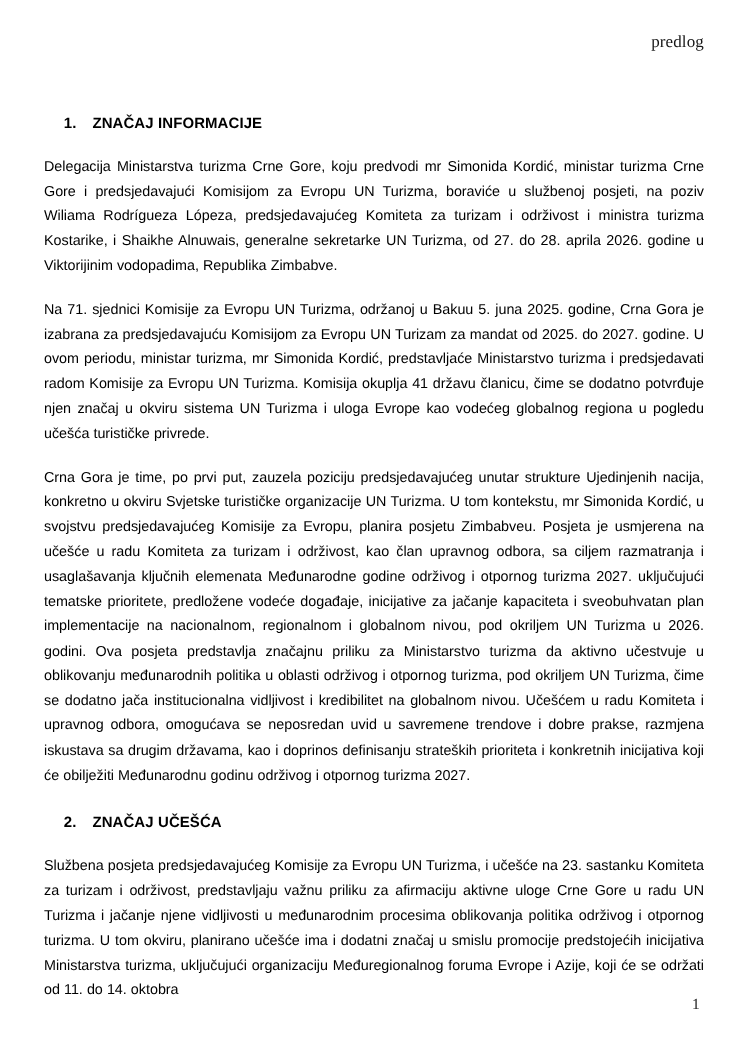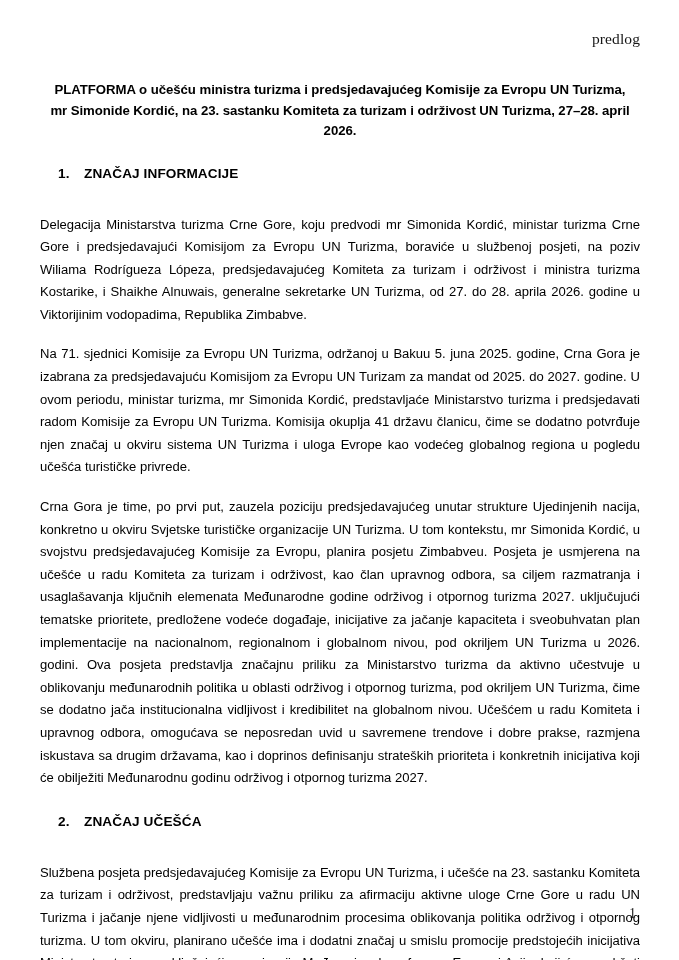--- a/index.html
+++ b/index.html
@@ -69,42 +69,41 @@
   p.body-par {
     text-align: justify;
     text-justify: inter-word;
     font-size: 13.05px;
     line-height: 22.6px;
     margin: 17px 0 0 0;
     letter-spacing: -0.02px;
     word-spacing: 0.1px;
   }
   p.first-after-heading {
-    margin-top: 31px;
+    margin-top: 19px;
   }
   .page-number {
     position: absolute;
     right: 43px;
     bottom: 39px;
     font-family: "Liberation Serif", serif;
     font-size: 14px;
     line-height: 1;
     color: #1a1a1a;
   }
 </style>
 </head>
 <body>
 
 <div class="page">
 
   <div class="header-note">predlog</div>
 
   <div class="content">
 
-    <div class="doc-title">PLATFORMA o učešću ministra turizma i predsjedavajućeg Komisije za Evropu UN Turizma, mr Simonide Kordić, na 23. sastanku Komiteta za turizam i održivost UN Turizma, 27–28. april 2026.</div>
 
     <div class="section-heading">
       <span class="num">1.</span>
       <span class="htext">ZNAČAJ INFORMACIJE</span>
     </div>
 
     <p class="body-par first-after-heading">Delegacija Ministarstva turizma Crne Gore, koju predvodi mr Simonida Kordić, ministar turizma Crne Gore i predsjedavajući Komisijom za Evropu UN Turizma, boraviće u službenoj posjeti, na poziv Wiliama Rodrígueza Lópeza, predsjedavajućeg Komiteta za turizam i održivost i ministra turizma Kostarike, i Shaikhe Alnuwais, generalne sekretarke UN Turizma, od 27. do 28. aprila 2026. godine u Viktorijinim vodopadima, Republika Zimbabve.</p>
 
     <p class="body-par">Na 71. sjednici Komisije za Evropu UN Turizma, održanoj u Bakuu 5. juna 2025. godine, Crna Gora je izabrana za predsjedavajuću Komisijom za Evropu UN Turizam za mandat od 2025. do 2027. godine. U ovom periodu, ministar turizma, mr Simonida Kordić, predstavljaće Ministarstvo turizma i predsjedavati radom Komisije za Evropu UN Turizma. Komisija okuplja 41 državu članicu, čime se dodatno potvrđuje njen značaj u okviru sistema UN Turizma i uloga Evrope kao vodećeg globalnog regiona u pogledu učešća turističke privrede.</p>
 

